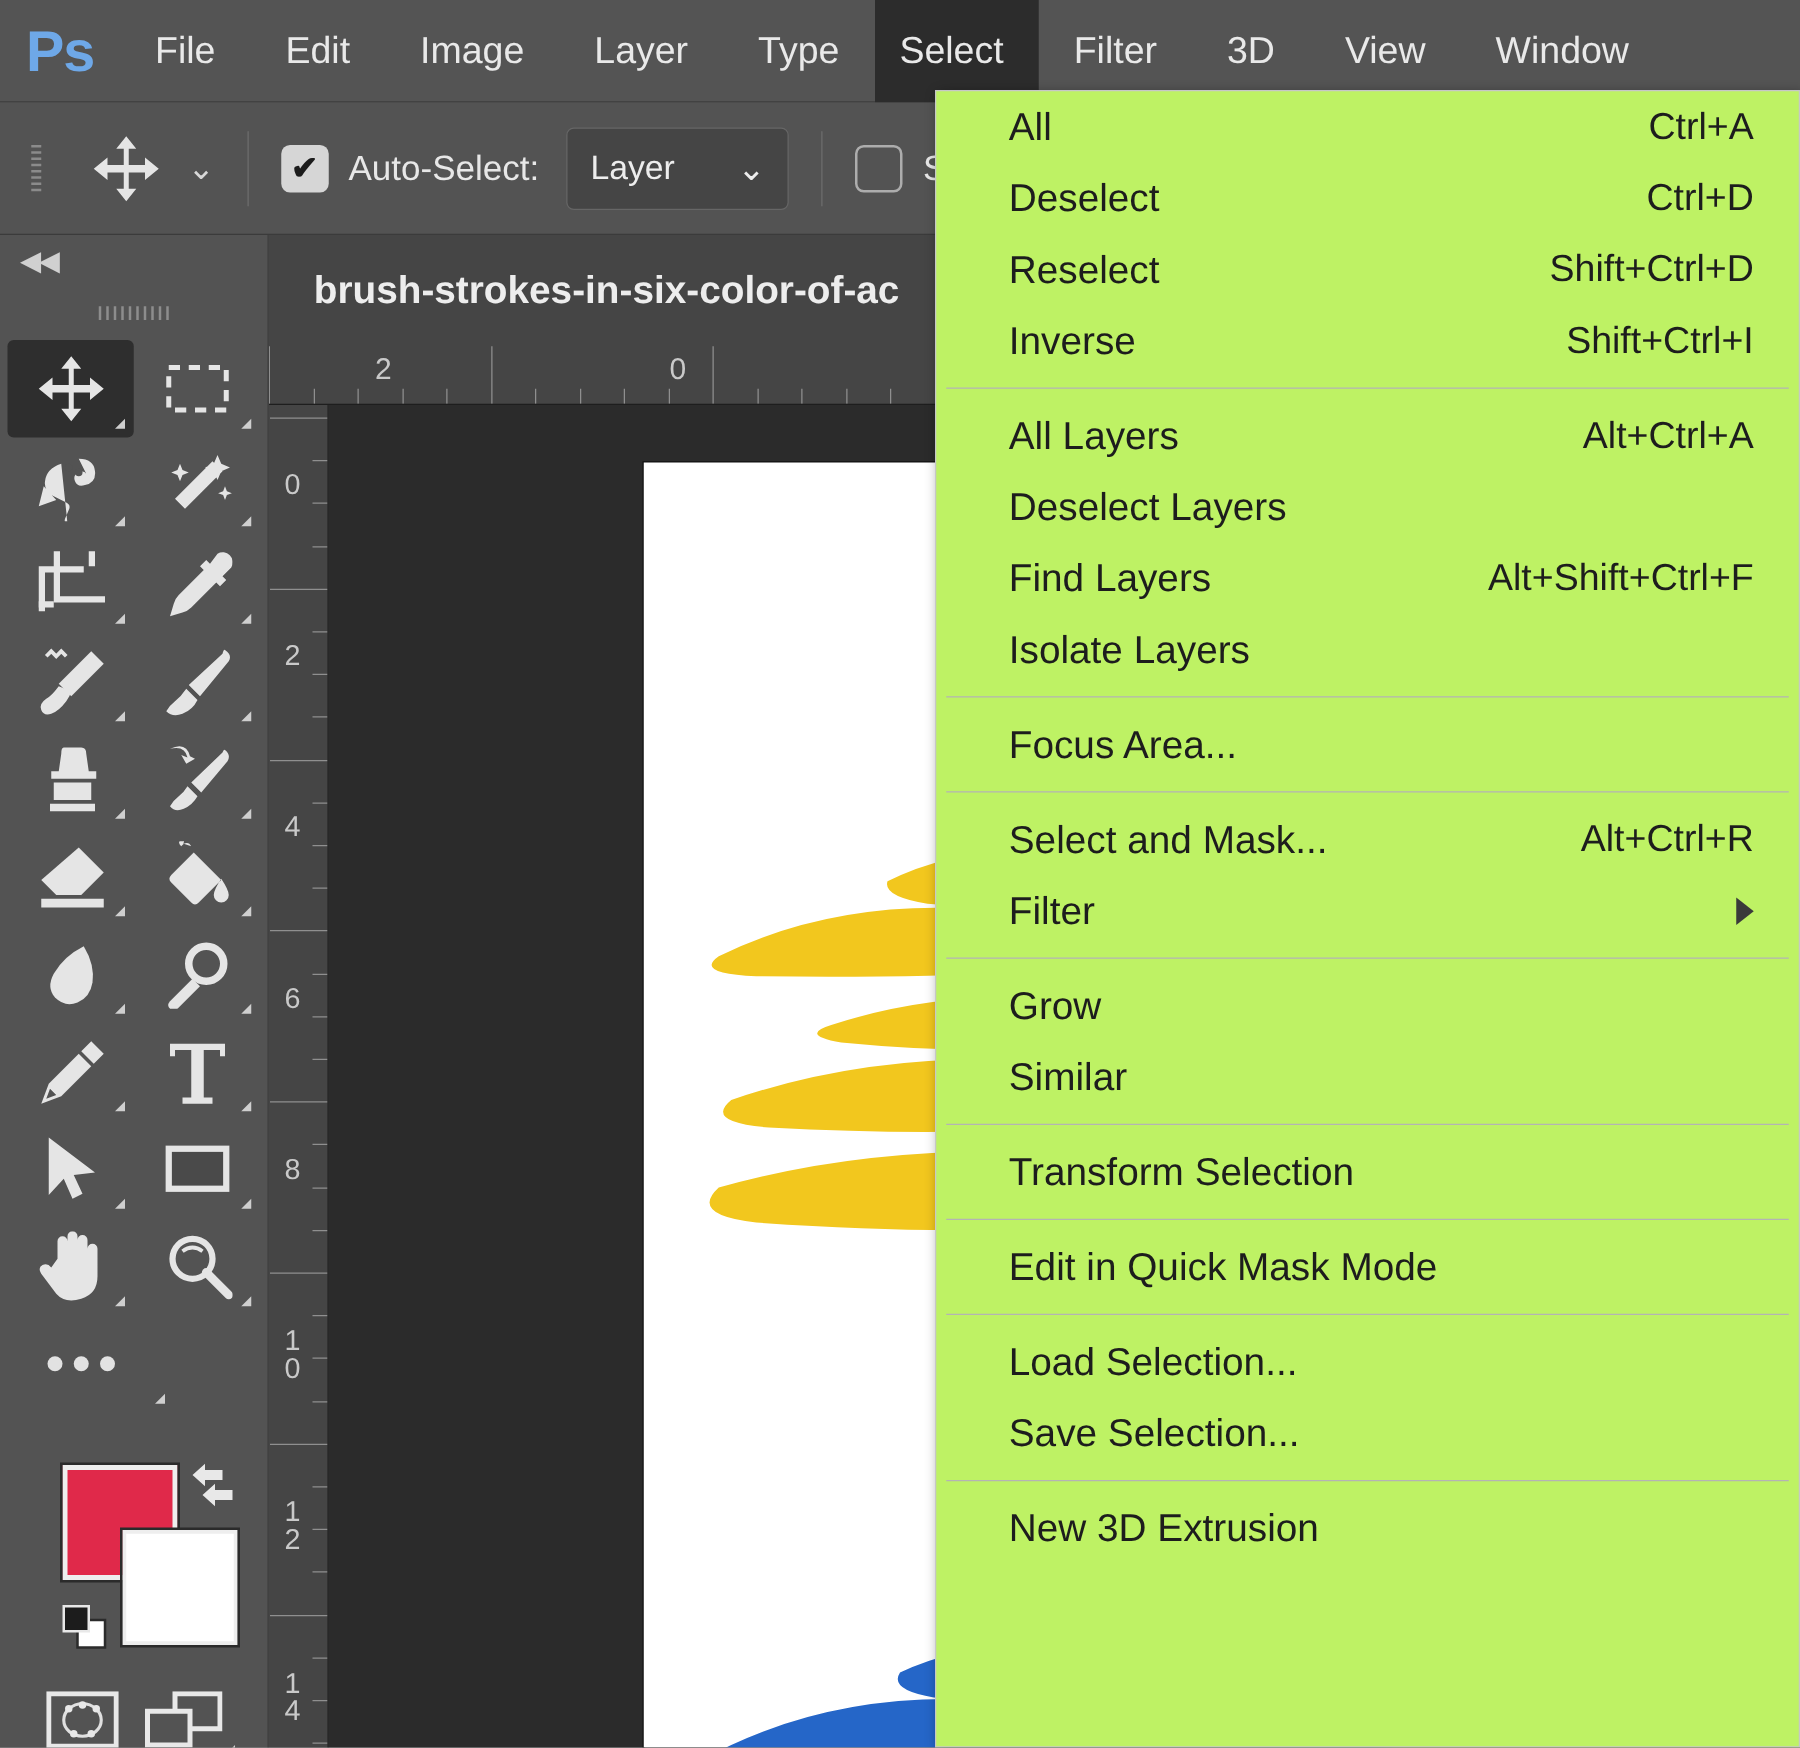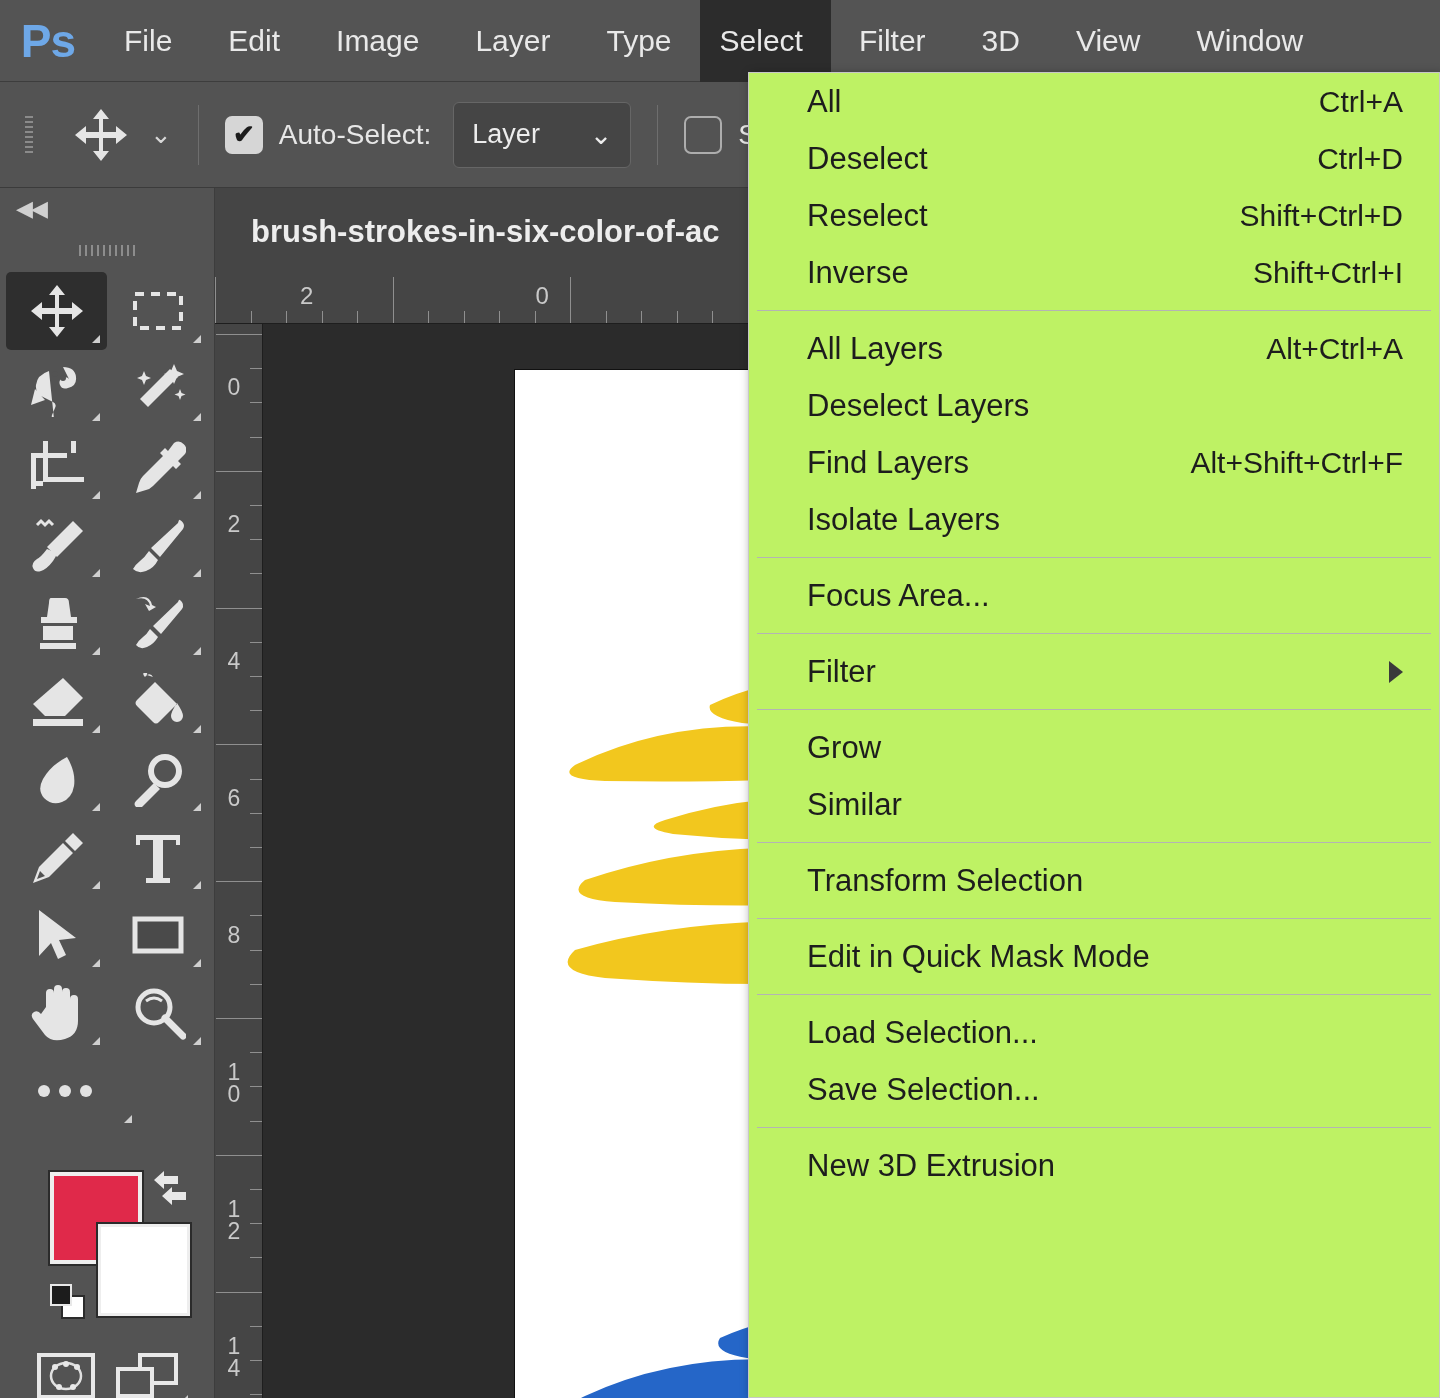--- a/index.html
+++ b/index.html
@@ -563,20 +563,24 @@
       </div>
       <div class="mrow">
         <span class="label">Isolate Layers</span>
       </div>
       <div class="msep"></div>
       <div class="mrow">
         <span class="label">Focus Area...</span>
       </div>
       <div class="msep"></div>
       <div class="mrow">
+        <span class="label">Select and Mask...</span>
+        <span class="shortcut">Alt+Ctrl+R</span>
+      </div>
+      <div class="mrow">
         <span class="label">Filter</span>
         <span class="submenu-arrow"></span>
       </div>
       <div class="msep"></div>
       <div class="mrow">
         <span class="label">Grow</span>
       </div>
       <div class="mrow">
         <span class="label">Similar</span>
       </div>

